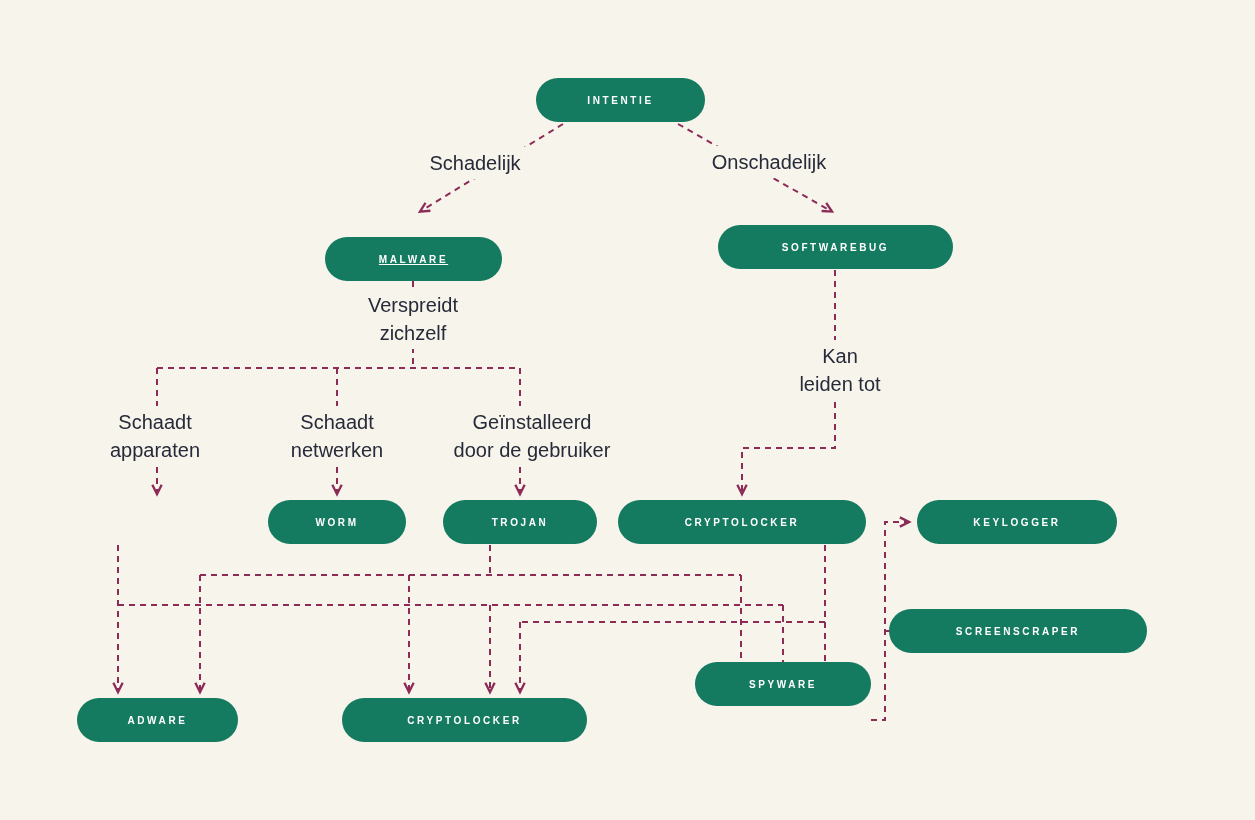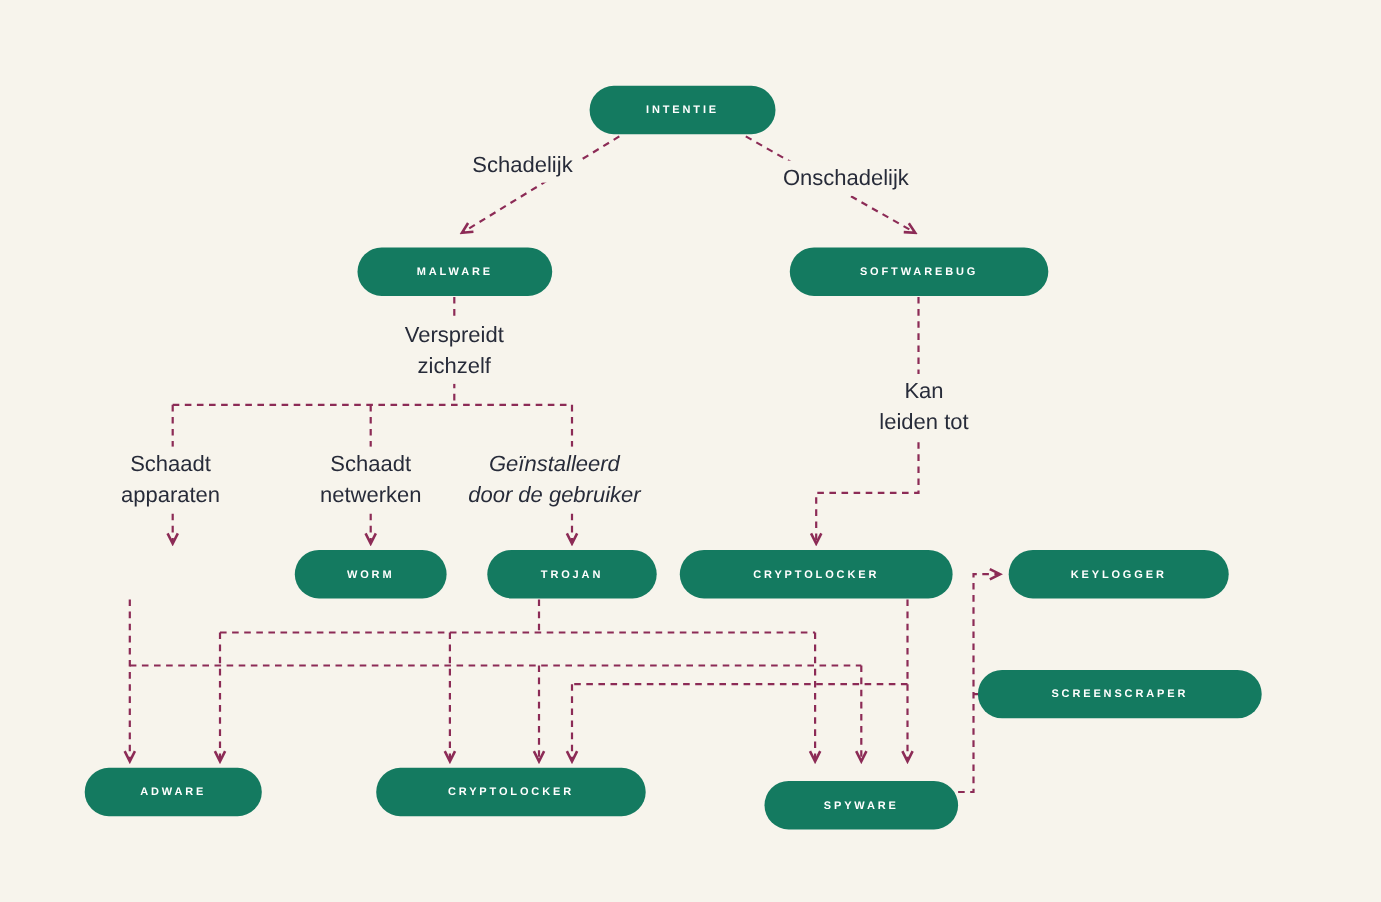--- a/index.html
+++ b/index.html
@@ -20,39 +20,39 @@
     font-weight:700;font-size:10px;letter-spacing:2.6px;z-index:3;
     white-space:nowrap;
   }
   .elabel{
     position:absolute;z-index:2;background:var(--bg);color:var(--labeltext);
     font-size:20px;line-height:28px;text-align:center;padding:2px 7px;
     transform:translateX(-50%);white-space:nowrap;font-weight:500;
   }
   
   #n-intentie{left:536px;top:78px;width:169px;}
-  #n-malware{left:325px;top:225px;width:177px;}
+  #n-malware{left:325px;top:237px;width:177px;text-decoration:underline;}
   #n-softwarebug{left:718px;top:225px;width:235px;}
   #n-virus{left:89px;top:500px;width:136px;}
   #n-worm{left:268px;top:500px;width:138px;text-align:center;}
   #n-trojan{left:443px;top:500px;width:154px;}
   #n-kwetsbaarheid{left:618px;top:500px;width:248px;}
   #n-keylogger{left:917px;top:500px;width:200px;}
   #n-screenscraper{left:889px;top:609px;width:258px;text-align:right;}
   #n-adware{left:77px;top:698px;width:161px;}
   #n-cryptolocker{left:342px;top:698px;width:245px;}
-  #n-spyware{left:695px;top:710px;width:176px;}
+  #n-spyware{left:695px;top:662px;width:176px;}
   
-  #l-schadelijk{left:475px;top:134px;}
+  #l-schadelijk{left:475px;top:147px;}
   #l-onschadelijk{left:769px;top:146px;}
   #l-verspreidt{left:413px;top:289px;}
   #l-kanleiden{left:840px;top:340px;}
   #l-apparaten{left:155px;top:406px;}
   #l-netwerken{left:337px;top:406px;}
-  #l-geinstalleerd{left:504px;top:406px;font-style:italic;}
+  #l-geinstalleerd{left:532px;top:406px;}
   path.dash{stroke:var(--edge);stroke-width:2;fill:none;stroke-dasharray:6 5;}
 </style>
 </head>
 <body>
 
 <div class="canvas">
 
   <svg class="edges" width="1255" height="820" viewBox="0 0 1255 820">
     <defs>
       <marker id="arrow" viewBox="0 0 12 12" refX="9" refY="6" markerWidth="14" markerHeight="14" markerUnits="userSpaceOnUse" orient="auto">

